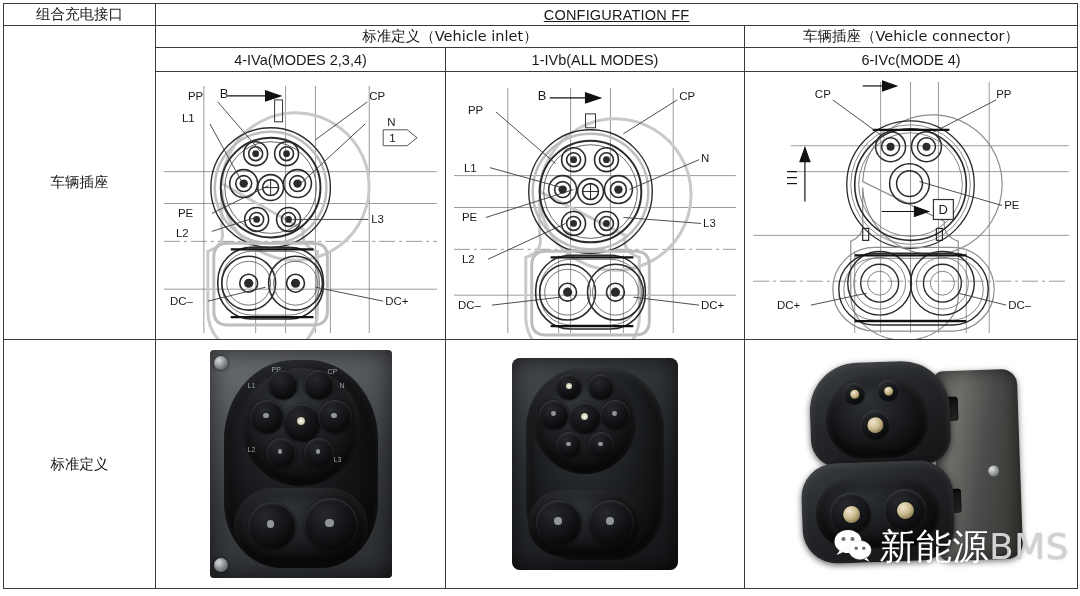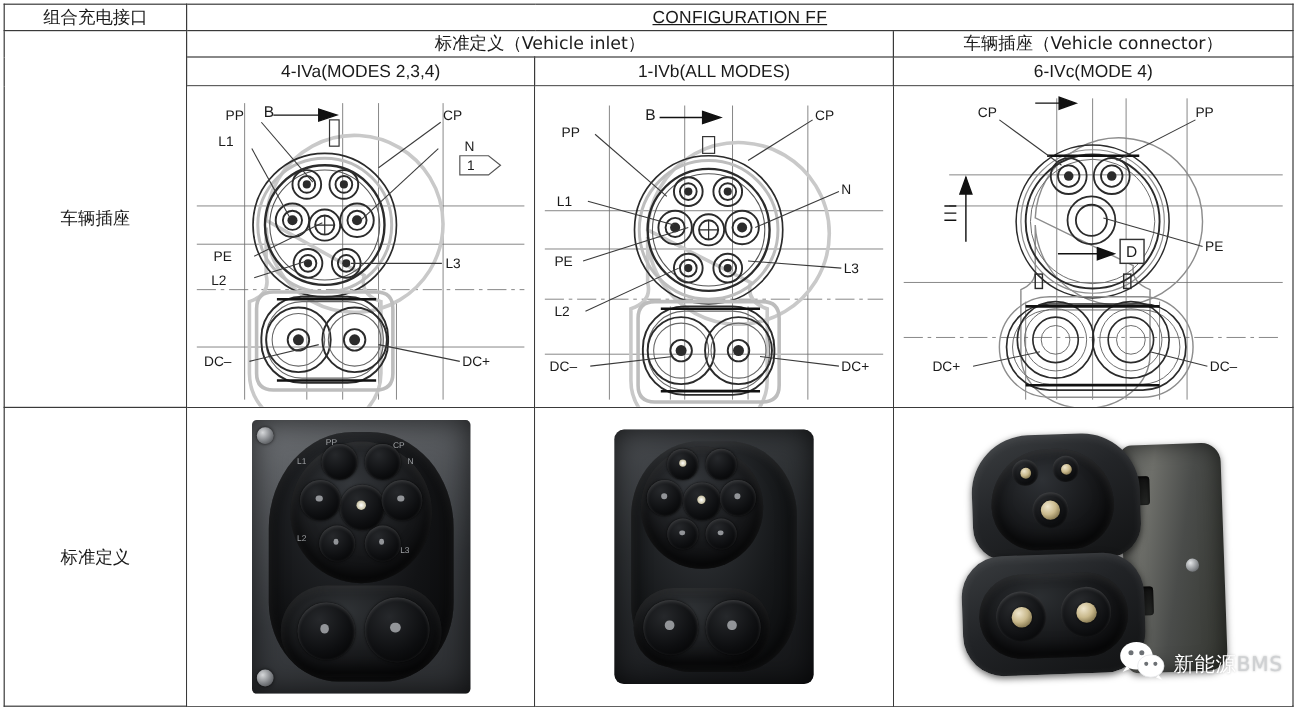--- a/index.html
+++ b/index.html
@@ -184,21 +184,21 @@
 
   
   .watermark {
     position:absolute;
     right: 8px; bottom: 16px;
     display:flex; align-items:center; gap:6px;
     pointer-events:none;
   }
   .wm-text {
     font-family:"DejaVu Sans", sans-serif;
-    font-size: 17px;
+    font-size: 36px;
     color: #ffffff;
     text-shadow: 0 0 2px rgba(0,0,0,.25);
     letter-spacing:0.5px;
     white-space:nowrap;
   }
   .wm-text .gray { color:#cfd1d3; }
   .wm-icon { flex:0 0 auto; }
 </style>
 </head>
 <body>

